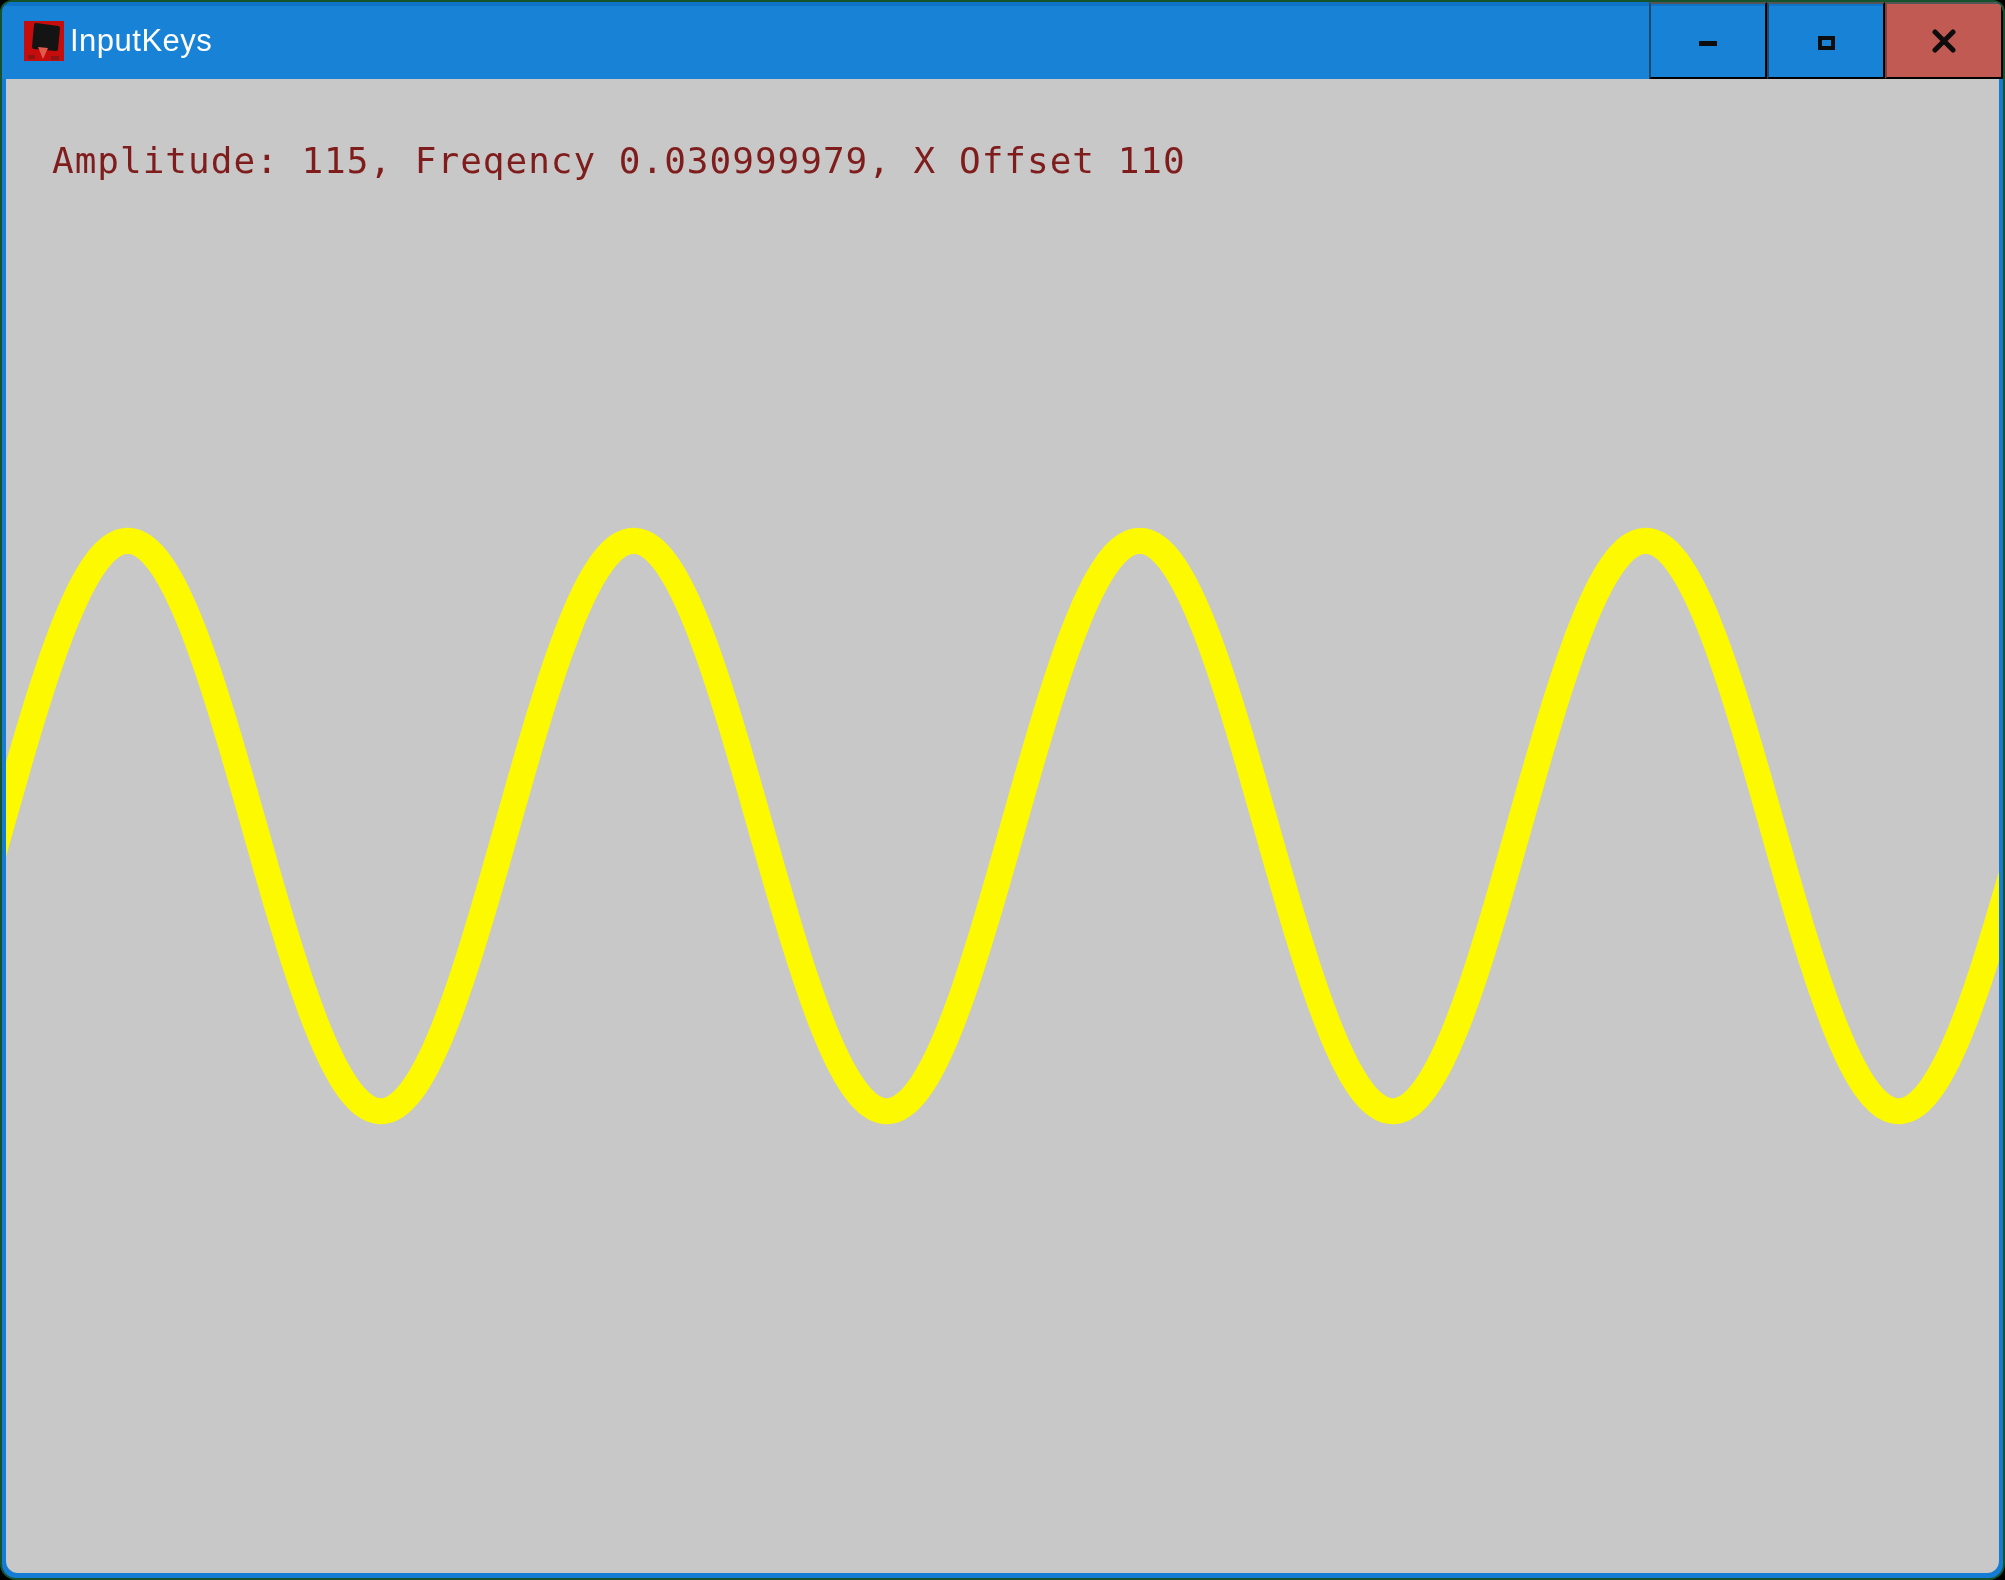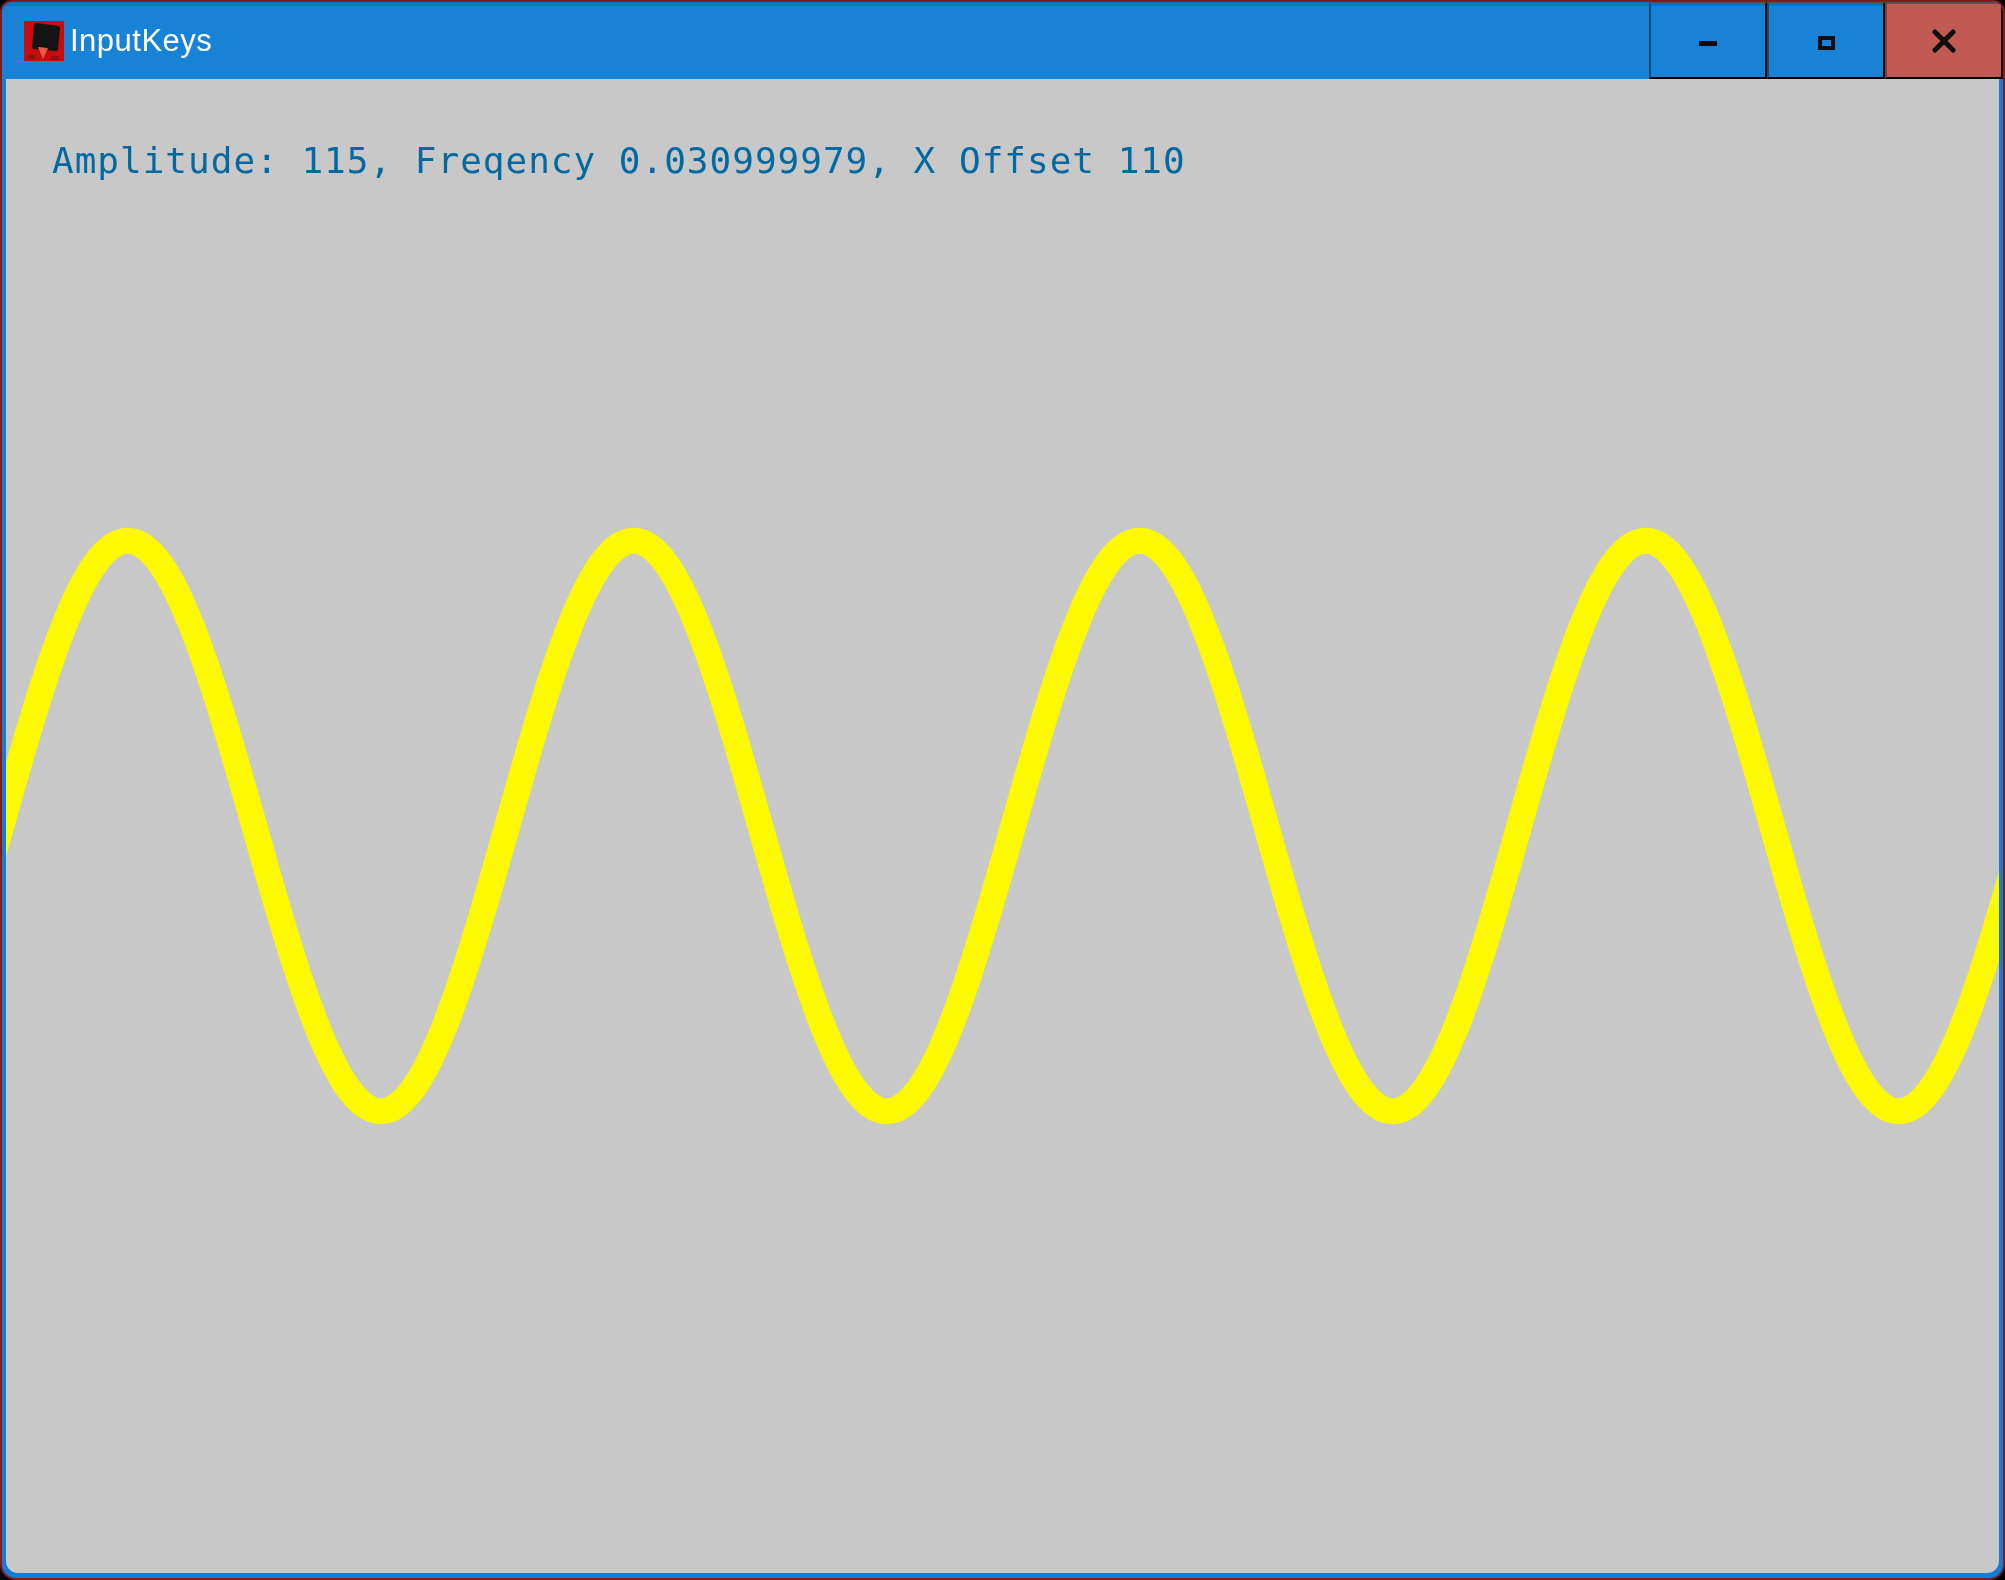--- a/index.html
+++ b/index.html
@@ -6,21 +6,21 @@
   body{
     width:2005px;height:1580px;
     background:#000;
     position:relative;
     font-family:"Liberation Sans",sans-serif;
     overflow:hidden;
   }
   .window{
     position:absolute;inset:0;
     background:#147cd4;
-    border:2px solid #7f1d1d;
+    border:2px solid #14532d;
     border-radius:12px 12px 16px 16px;
     box-sizing:border-box;
     overflow:hidden;
   }
   .titlebar{
     position:absolute;top:0;left:0;right:0;height:77px;
     background:linear-gradient(to bottom,#0e74c9 0,#0e74c9 4px,#1882d7 4px);
     display:flex;align-items:center;
   }
   .app-icon{
@@ -63,21 +63,21 @@
     overflow:hidden;
   }
   .wave-svg{
     position:absolute;left:0;top:0;width:100%;height:100%;
     display:block;
   }
   .status-text{
     position:absolute;left:46px;top:64px;
     font-family:"DejaVu Sans Mono","Liberation Mono",monospace;
     font-size:36px;line-height:36px;letter-spacing:1px;
-    color:#0369a1;
+    color:#7f1d1d;
     white-space:pre;
   }
 </style>
 </head>
 <body>
 
 <div class="window">
 
   <div class="titlebar">
     <svg class="app-icon" viewBox="0 0 40 40">

